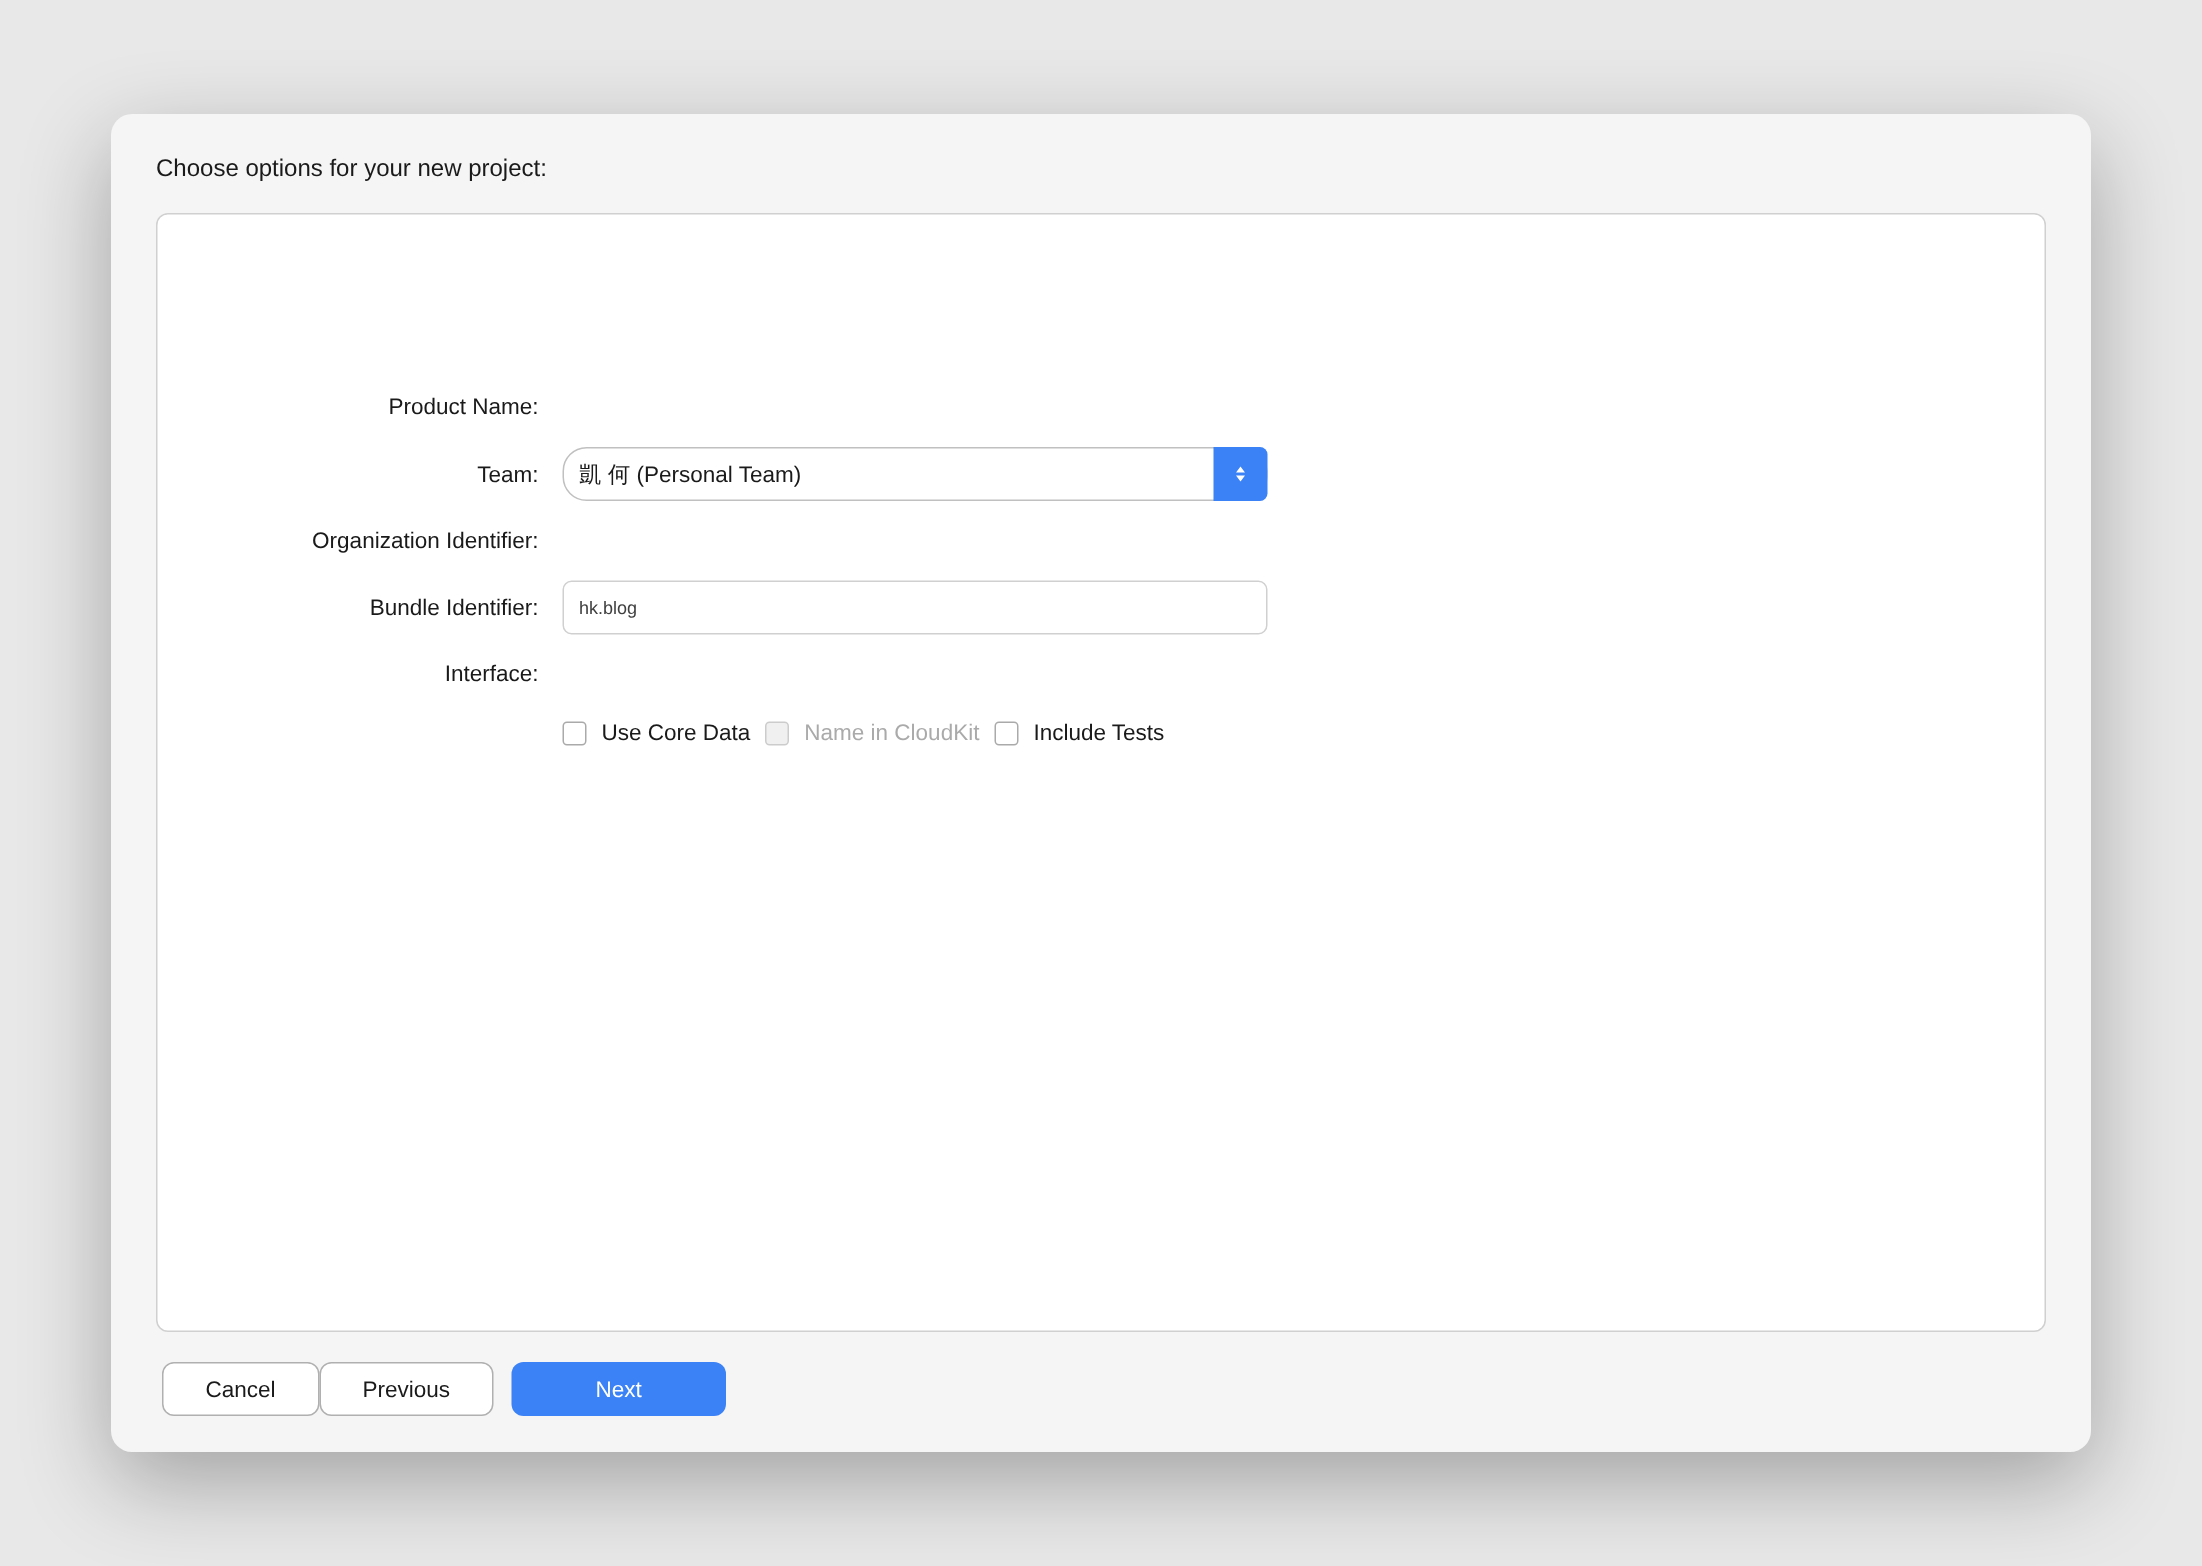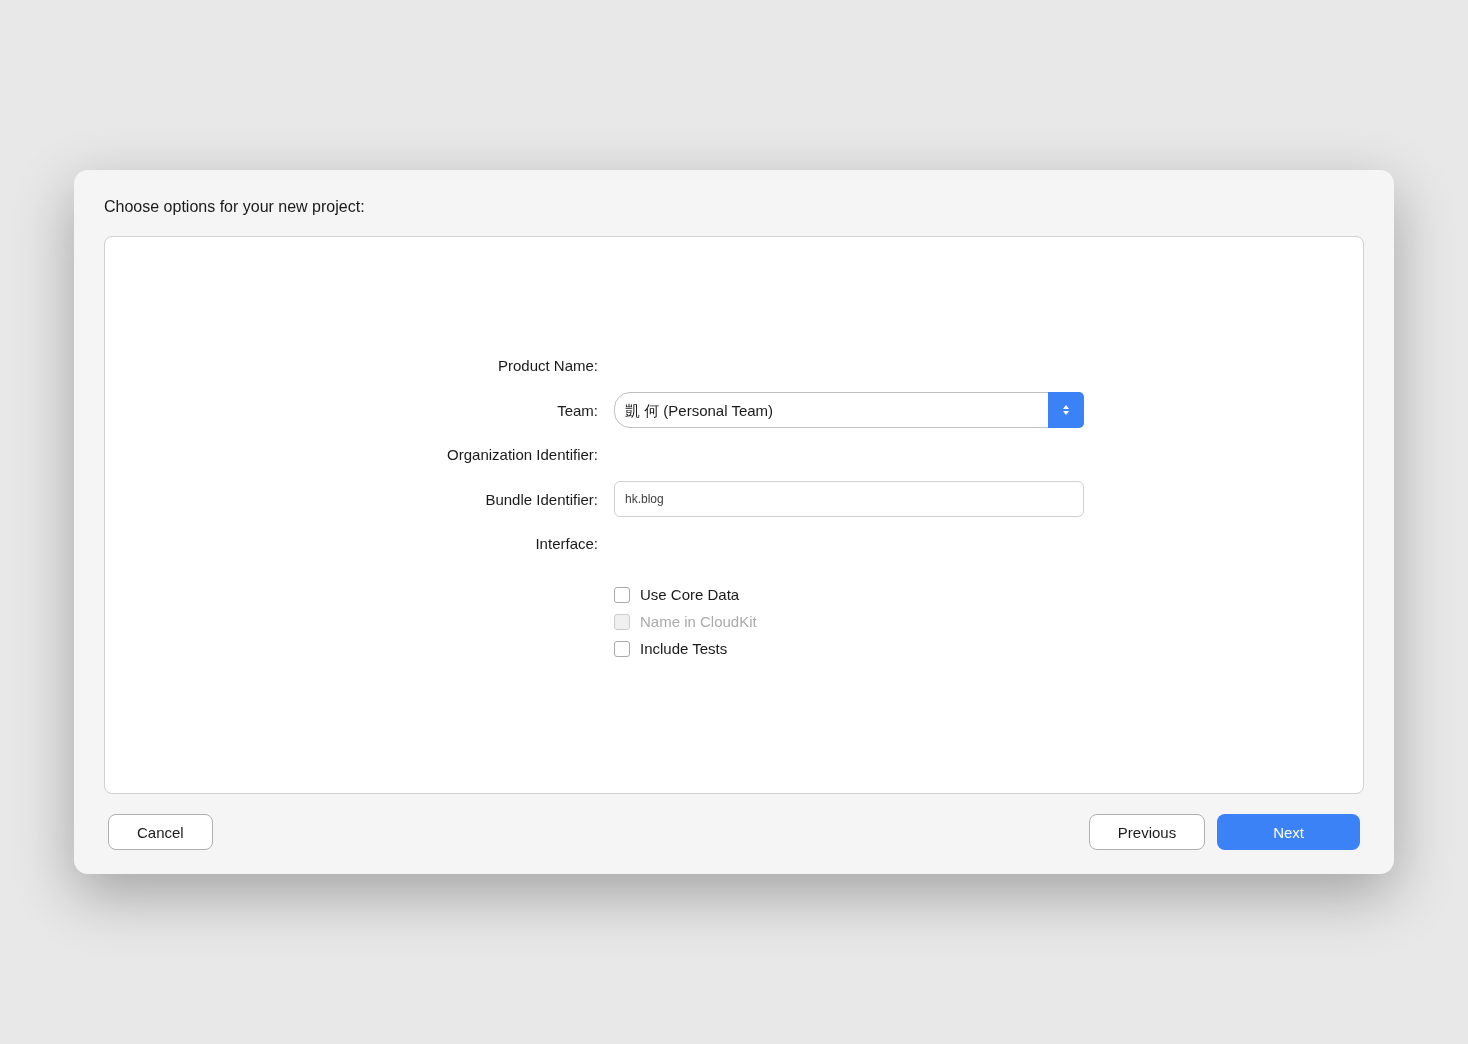--- a/index.html
+++ b/index.html
@@ -13,21 +13,21 @@
       height: 1044px;
       background: #e8e8e8;
       display: flex;
       align-items: center;
       justify-content: center;
       font-family: -apple-system, BlinkMacSystemFont, "SF Pro Text", "Helvetica Neue", Arial, sans-serif;
     }
 
     .dialog {
       width: 1320px;
-      height: 704px;
+      height: 892px;
       background: #f5f5f5;
       border-radius: 14px;
       box-shadow: 0 20px 60px rgba(0,0,0,0.3);
       display: flex;
       flex-direction: column;
       padding: 28px 30px 24px 30px;
     }
 
     .dialog-title {
       font-size: 16px;
@@ -37,21 +37,20 @@
     }
 
     .content-area {
       flex: 1;
       background: #ffffff;
       border-radius: 8px;
       border: 1px solid #d0d0d0;
       padding: 60px 40px 40px 40px;
       display: flex;
       flex-direction: column;
-      align-items: center;
     }
 
     .form-container {
       width: 100%;
       max-width: 700px;
       display: flex;
       flex-direction: column;
       gap: 0;
       margin-top: 60px;
     }
@@ -136,23 +135,23 @@
       pointer-events: none;
     }
 
     .select-arrow svg {
       fill: white;
     }
 
     .checkboxes-row {
       margin-left: 230px;
       display: flex;
-      flex-direction: column;
+      flex-direction: row;
       gap: 10px;
-      margin-top: 16px;
+      margin-top: 4px;
     }
 
     .checkbox-item {
       display: flex;
       align-items: center;
       gap: 10px;
       font-size: 15px;
       color: #1a1a1a;
     }
 
@@ -173,21 +172,21 @@
 
     .checkbox-item.disabled input[type="checkbox"] {
       background: #f0f0f0;
       border-color: #ccc;
       cursor: default;
     }
 
     .dialog-footer {
       display: flex;
       align-items: center;
-      justify-content: space-between;
+      justify-content: flex-start;
       margin-top: 20px;
       padding: 0 4px;
     }
 
     .btn-cancel {
       height: 36px;
       padding: 0 28px;
       background: #fff;
       border: 1px solid #b0b0b0;
       border-radius: 8px;

